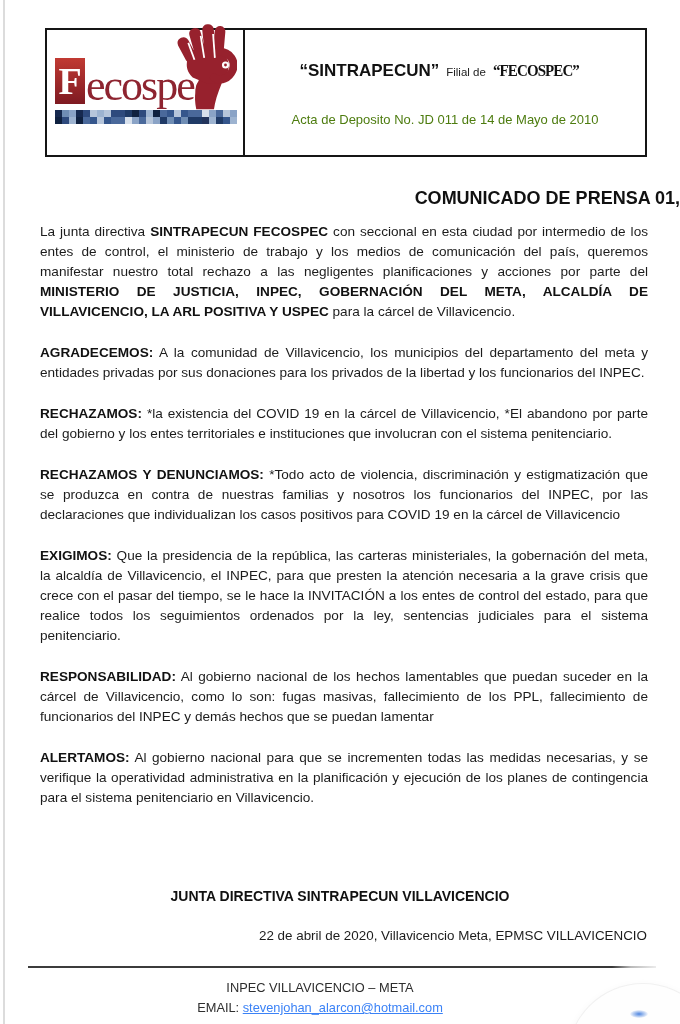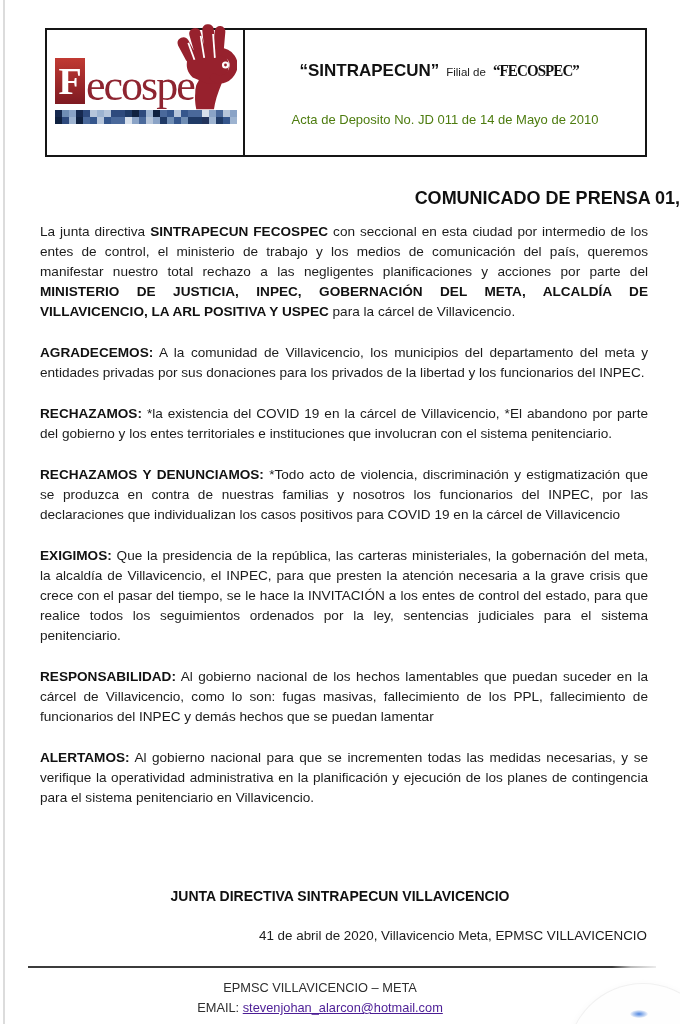--- a/index.html
+++ b/index.html
@@ -188,27 +188,27 @@
   <div class="doc-body" id="doc-paragraphs">
       <p><span>La junta directiva </span><b>SINTRAPECUN FECOSPEC</b><span> con seccional en esta ciudad por intermedio de los entes de control, el ministerio de trabajo y los medios de comunicación del país, queremos manifestar nuestro total rechazo a las negligentes planificaciones y acciones por parte del </span><b>MINISTERIO DE JUSTICIA, INPEC, GOBERNACIÓN DEL META, ALCALDÍA DE VILLAVICENCIO, LA ARL POSITIVA Y USPEC</b><span> para la cárcel de Villavicencio.</span></p>
       <p><b>AGRADECEMOS:</b><span> A la comunidad de Villavicencio, los municipios del departamento del meta y entidades privadas por sus donaciones para los privados de la libertad y los funcionarios del INPEC.</span></p>
       <p><b>RECHAZAMOS:</b><span> *la existencia del COVID 19 en la cárcel de Villavicencio,  *El abandono por parte del gobierno y los entes territoriales e instituciones que involucran con el sistema penitenciario.</span></p>
       <p><b>RECHAZAMOS Y DENUNCIAMOS:</b><span> *Todo acto de violencia, discriminación y estigmatización que se produzca en contra de nuestras familias y nosotros los funcionarios del INPEC,  por las declaraciones que individualizan los casos positivos para COVID 19 en la cárcel de Villavicencio</span></p>
       <p><b>EXIGIMOS:</b><span> Que la presidencia de la república, las carteras ministeriales, la gobernación del meta, la alcaldía de Villavicencio, el INPEC, para que presten la atención necesaria a la grave crisis que crece con el pasar del tiempo, se le hace la INVITACIÓN a los entes de control del estado, para que realice todos los seguimientos ordenados por la ley, sentencias judiciales para el sistema penitenciario.</span></p>
       <p><b>RESPONSABILIDAD:</b><span> Al gobierno nacional de los hechos lamentables que puedan suceder en la cárcel de Villavicencio, como lo son: fugas masivas, fallecimiento de los PPL, fallecimiento de funcionarios del INPEC y demás hechos que se puedan lamentar</span></p>
       <p><b>ALERTAMOS:</b><span> Al gobierno nacional para que se incrementen todas las medidas necesarias, y se verifique la operatividad administrativa en la planificación y ejecución de los planes de contingencia para el sistema penitenciario en Villavicencio.</span></p>
     </div>
   <div class="signature">JUNTA DIRECTIVA SINTRAPECUN VILLAVICENCIO</div>
-  <div class="dateline">41 de abril de 2020, Villavicencio Meta, EPMSC VILLAVICENCIO</div>
+  <div class="dateline">22 de abril de 2020, Villavicencio Meta, EPMSC VILLAVICENCIO</div>
 
   <div class="footer-rule"></div>
   <div class="footer">
-    <div>EPMSC VILLAVICENCIO – META</div>
+    <div>INPEC VILLAVICENCIO – META</div>
     <div>
       <span>EMAIL:</span>
-      <a id="email-link" style="color: #4c1d95;">stevenjohan_alarcon@hotmail.com</a>
+      <a id="email-link" style="color: #3b82f6;">stevenjohan_alarcon@hotmail.com</a>
     </div>
   </div>
 
   <div class="bubble">
     <div class="dot"></div>
   </div>
 </div>
 
 </body></html>

